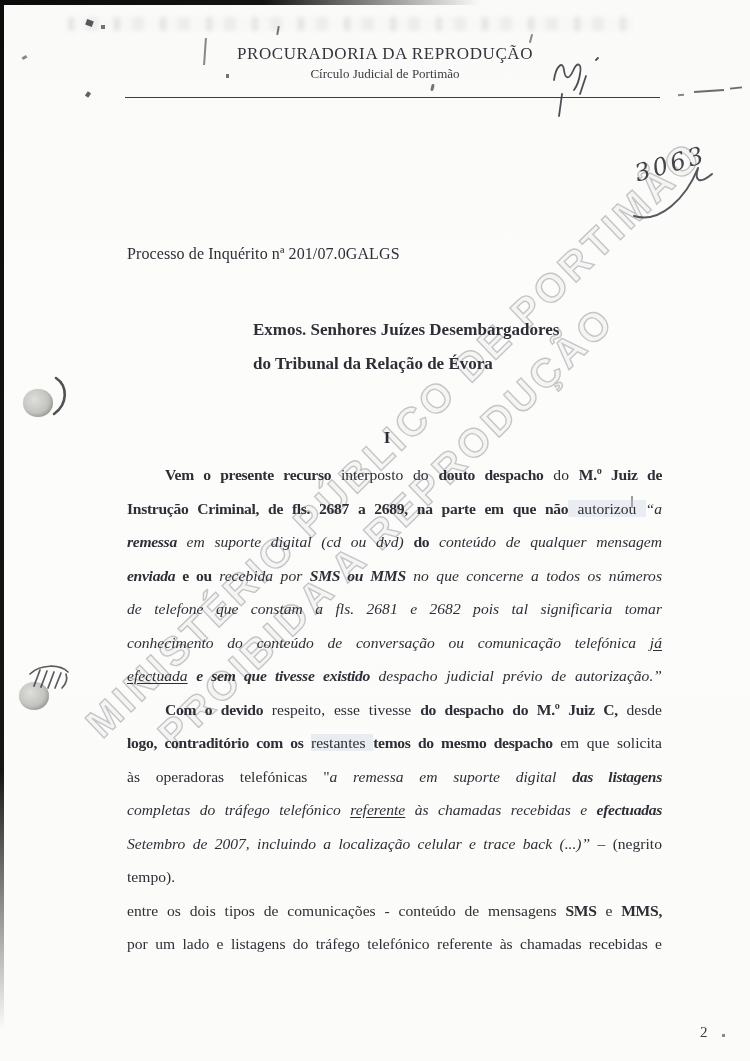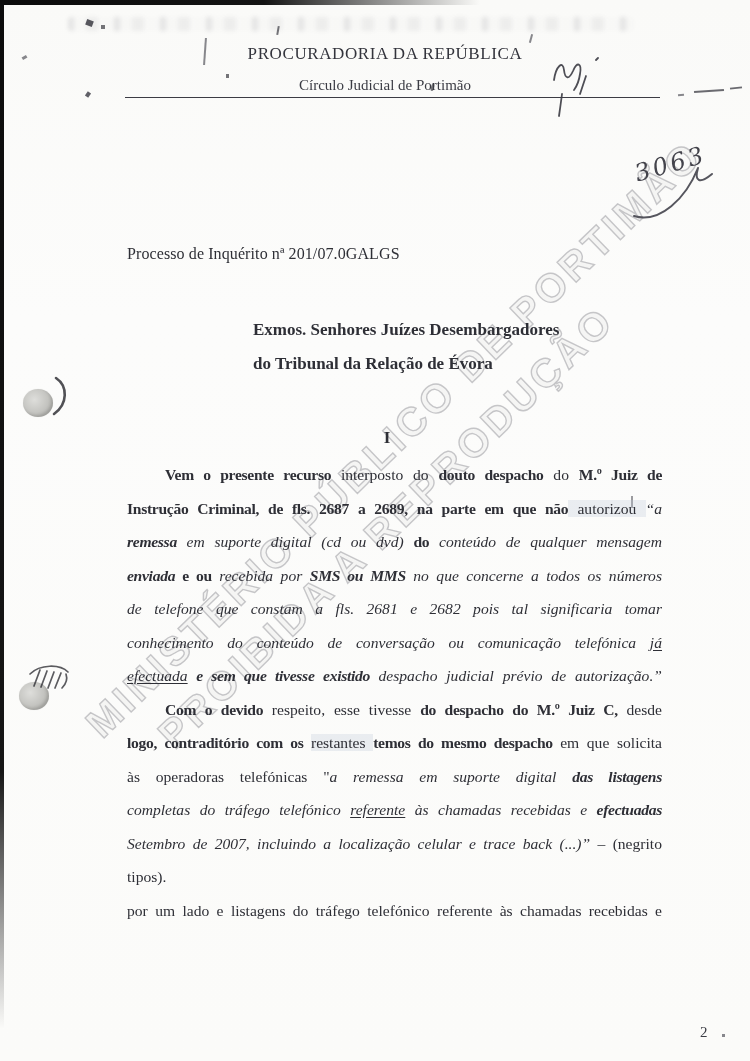--- a/index.html
+++ b/index.html
@@ -14,21 +14,21 @@
     background:linear-gradient(90deg,#0b0b0b 0%,#141414 55%,rgba(10,10,10,0) 100%);}
   .edge-left{position:absolute;left:0;top:0;width:4px;height:97%;z-index:3;
     background:linear-gradient(180deg,#0c0c0c 0%,#161616 75%,rgba(22,22,22,0) 100%);}
   .smudge{position:absolute;left:68px;top:17px;width:566px;height:14px;z-index:2;
     background:repeating-linear-gradient(90deg,rgba(70,70,82,.22) 0 6px,rgba(70,70,82,.03) 6px 18px,rgba(70,70,82,.13) 18px 30px,rgba(70,70,82,.02) 30px 46px);
     filter:blur(2px);opacity:.55;border-radius:4px;}
   .speck{position:absolute;background:#3a3a42;z-index:3;}
   
   .hdr{position:absolute;left:115px;top:44px;width:540px;text-align:center;z-index:4;}
   .hdr .org{font-size:17px;letter-spacing:.6px;color:#33343c;}
-  .hdr .sub{font-size:15px;margin-top:13px;color:#3a3b43;}
+  .hdr .sub{font-size:13px;margin-top:2px;color:#3a3b43;}
   .rule{position:absolute;left:125px;top:97px;width:535px;height:0;border-top:1.7px solid #3c3c44;z-index:4;}
   .hand{position:absolute;z-index:5;}
   .folio{position:absolute;left:634px;top:150px;z-index:5;transform:rotate(-16deg);
     font-family:"DejaVu Serif",serif;font-style:italic;font-size:24px;letter-spacing:3px;color:#44444c;}
   
   .punch{position:absolute;width:30px;height:28px;border-radius:50%;z-index:4;
     background:radial-gradient(circle at 38% 38%,#dededb,#bcbcb8 68%,#a9a9a5);
     box-shadow:inset -2px -2px 3px rgba(0,0,0,.14), 0 0 1px rgba(0,0,0,.12);}
   
   .wm{position:absolute;left:14px;top:448px;width:704px;z-index:1;text-align:center;
@@ -76,21 +76,21 @@
   <div class="speck" style="left:694px;top:90px;width:30px;height:2px;transform:rotate(-4deg);opacity:.75;"></div>
   <div class="speck" style="left:730px;top:87px;width:12px;height:2px;transform:rotate(-6deg);opacity:.75;"></div>
   <div class="speck" style="left:678px;top:94px;width:6px;height:2px;transform:rotate(-4deg);opacity:.6;"></div>
 
   <div class="wm">
     <div class="wline">MINISTÉRIO PÚBLICO DE PORTIMÃO</div>
     <div class="wline">PROIBIDA A REPRODUÇÃO</div>
   </div>
 
   <div class="hdr">
-    <div class="org">PROCURADORIA DA REPÚBLICA</div>
+    <div class="org">PROCURADORIA DA REPRODUÇÃO</div>
     <div class="sub">Círculo Judicial de Portimão</div>
   </div>
   <div class="rule"></div>
 
   <svg class="hand" style="left:540px;top:46px;" width="100" height="75" viewBox="0 0 100 75">
     <g fill="none" stroke="#3c3c44" stroke-width="1.8" stroke-linecap="round" opacity=".9">
       <path d="M14,34 C16,20 23,14 24,24 C25,33 29,34 33,25 C37,15 42,17 40,28 C39,35 37,40 34,44"></path>
       <path d="M46,30 L40,48"></path>
       <path d="M22,48 C21,56 20,63 19,70"></path>
       <path d="M56,14 L58,12"></path>
@@ -130,19 +130,20 @@
       <div class="line"><span class="b i">remessa</span><span class="i"> em suporte digital (cd ou dvd) </span><span class="b">do</span><span class="i"> conteúdo de qualquer mensagem</span></div>
       <div class="line"><span class="b i">enviada</span><span class="b"> e ou </span><span class="i">recebida por </span><span class="b i">SMS ou MMS</span><span class="i"> no que concerne a todos os números</span></div>
       <div class="line"><span class="i">de telefone que constam a fls. 2681 e 2682 pois tal significaria tomar</span></div>
       <div class="line"><span class="i">conhecimento do conteúdo de conversação ou comunicação telefónica </span><span class="i u">já</span></div>
       <div class="line"><span class="i u">efectuada</span><span class="b i"> e sem que tivesse existido </span><span class="i">despacho judicial prévio de autorização.”</span></div>
       <div class="line indent"><span class="b">Com o devido </span><span class="">respeito, esse tivesse </span><span class="b">do despacho do M.º Juiz C, </span><span class="">desde</span></div>
       <div class="line"><span class="b">logo, contraditório com os </span><span class="h">restantes </span><span class="b">temos do mesmo despacho </span><span class="">em que solicita</span></div>
       <div class="line"><span class="">às operadoras telefónicas "</span><span class="i">a remessa em suporte digital </span><span class="b i">das listagens</span></div>
       <div class="line"><span class="i">completas do tráfego telefónico </span><span class="i u">referente</span><span class="i"> às chamadas recebidas e </span><span class="b i">efectuadas</span></div>
       <div class="line"><span class="i">Setembro de 2007, incluindo a localização celular e trace back (...)” </span><span class="">– (negrito</span></div>
-      <div class="line last"><span class="">tipos).</span></div>
+      <div class="line last"><span class="">tempo).</span></div>
+      <div class="line"><span class="">entre os dois tipos de comunicações - conteúdo de mensagens </span><span class="b">SMS</span><span class=""> e </span><span class="b">MMS,</span></div>
       <div class="line"><span class="">por um lado e listagens do tráfego telefónico referente às chamadas recebidas e</span></div>
     </div>
 
   <div class="pageno">2</div>
 
 </div>
 
 </body></html>

